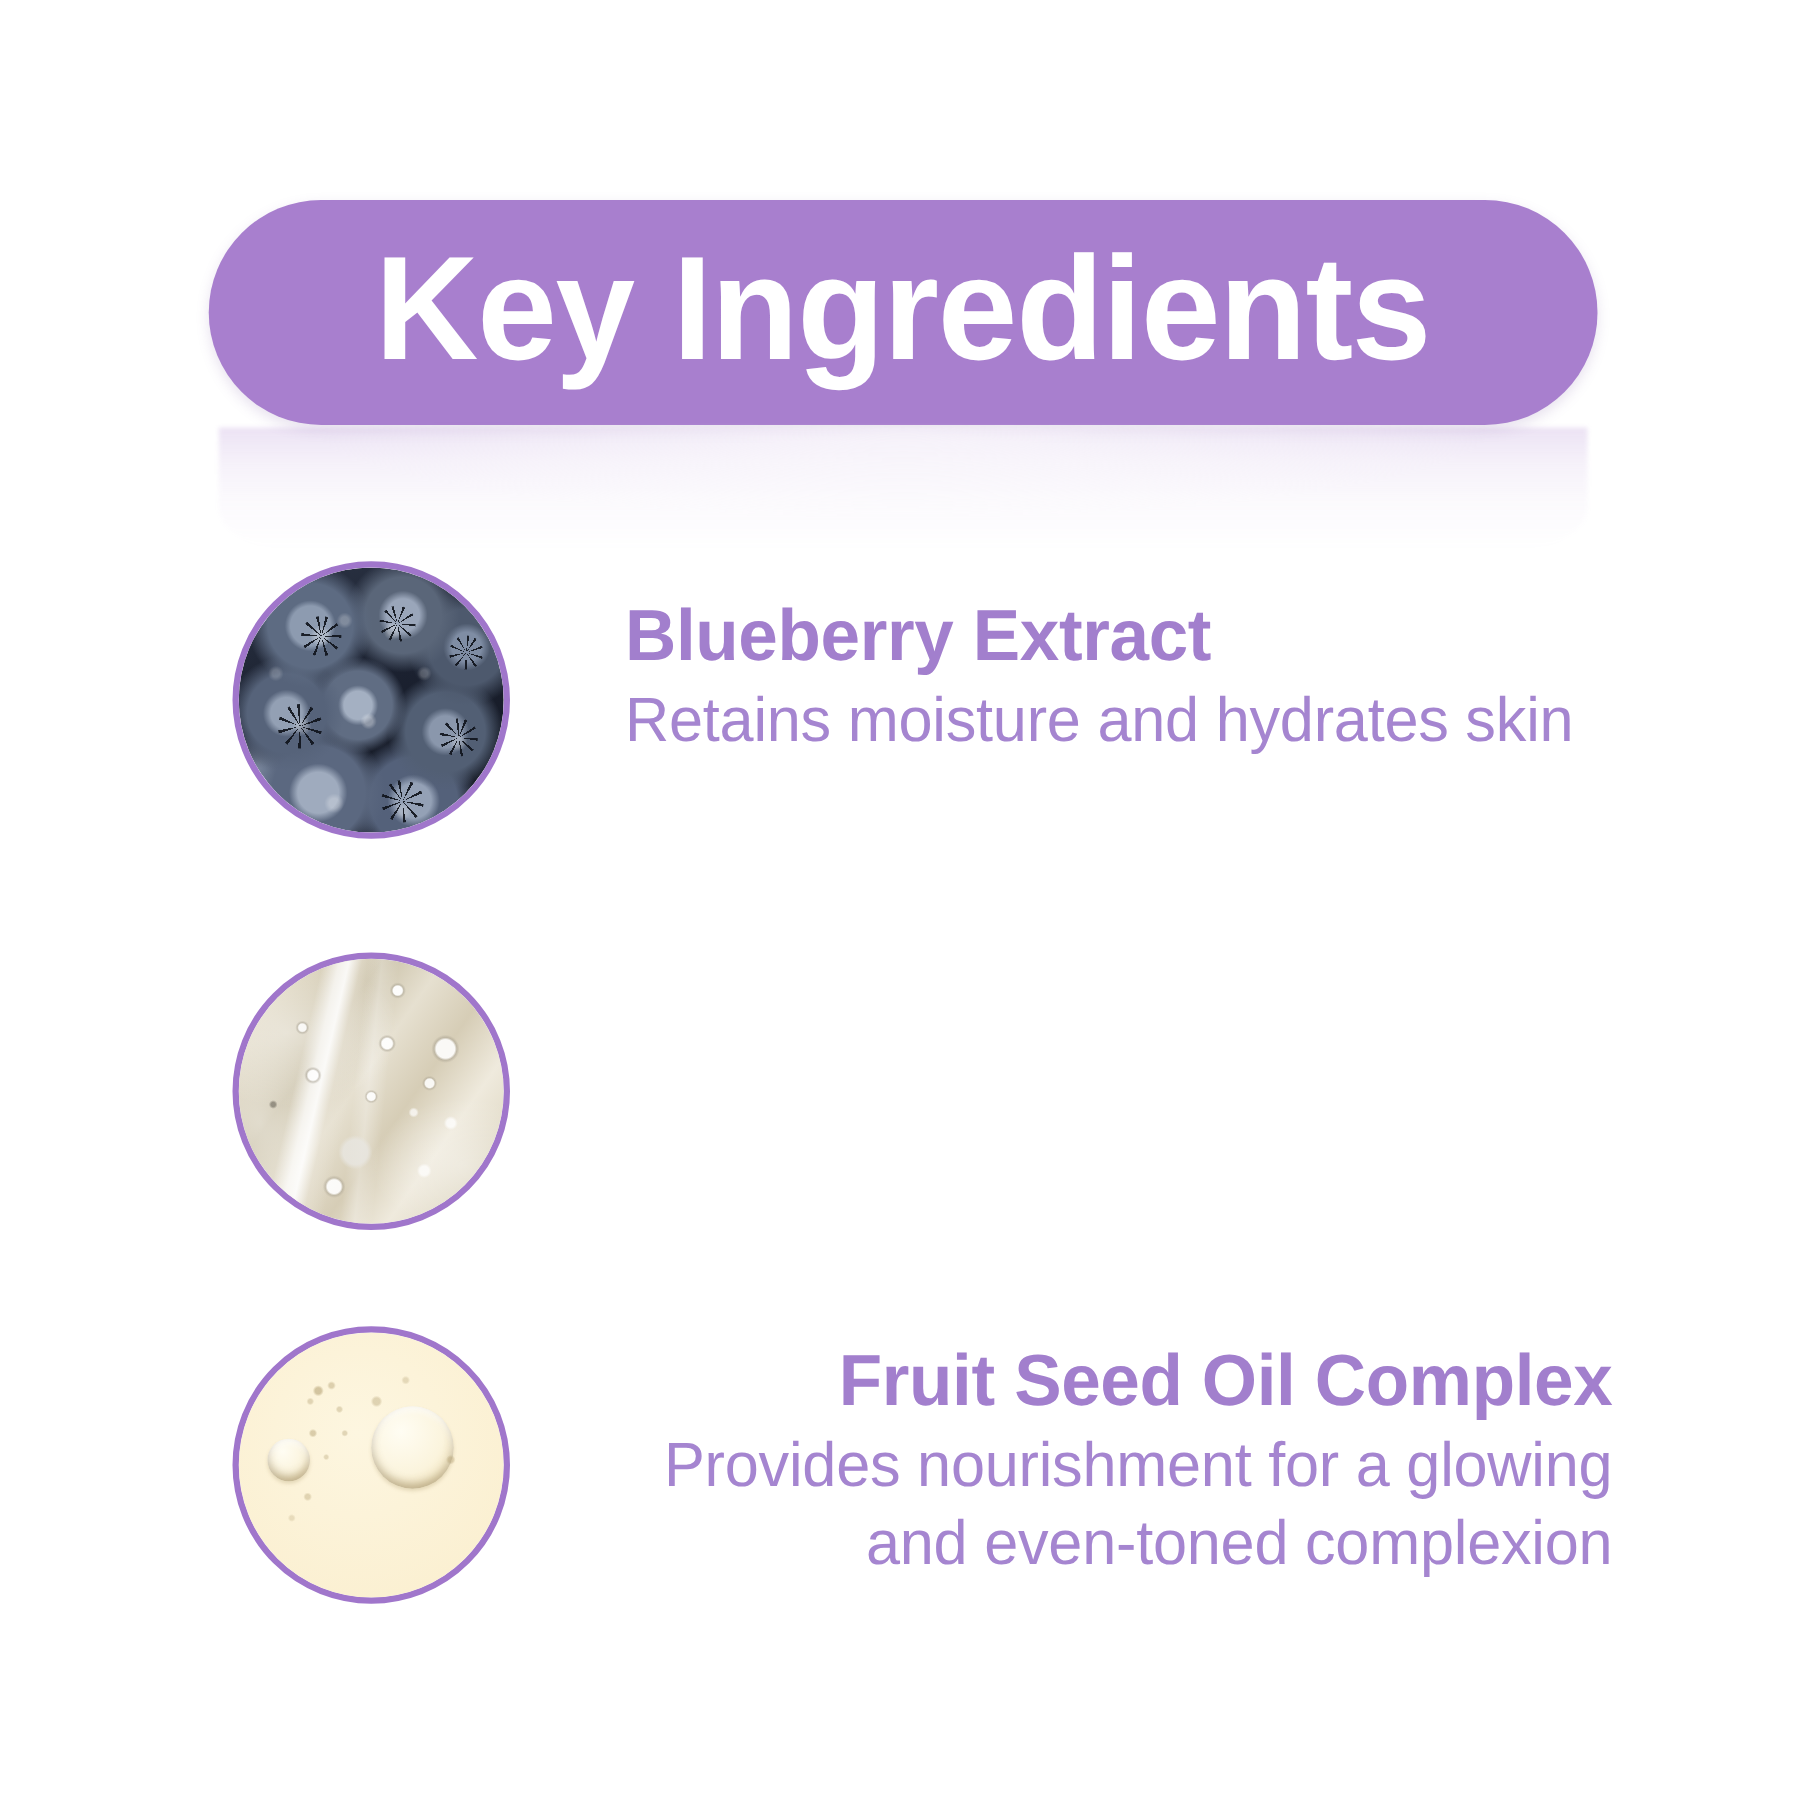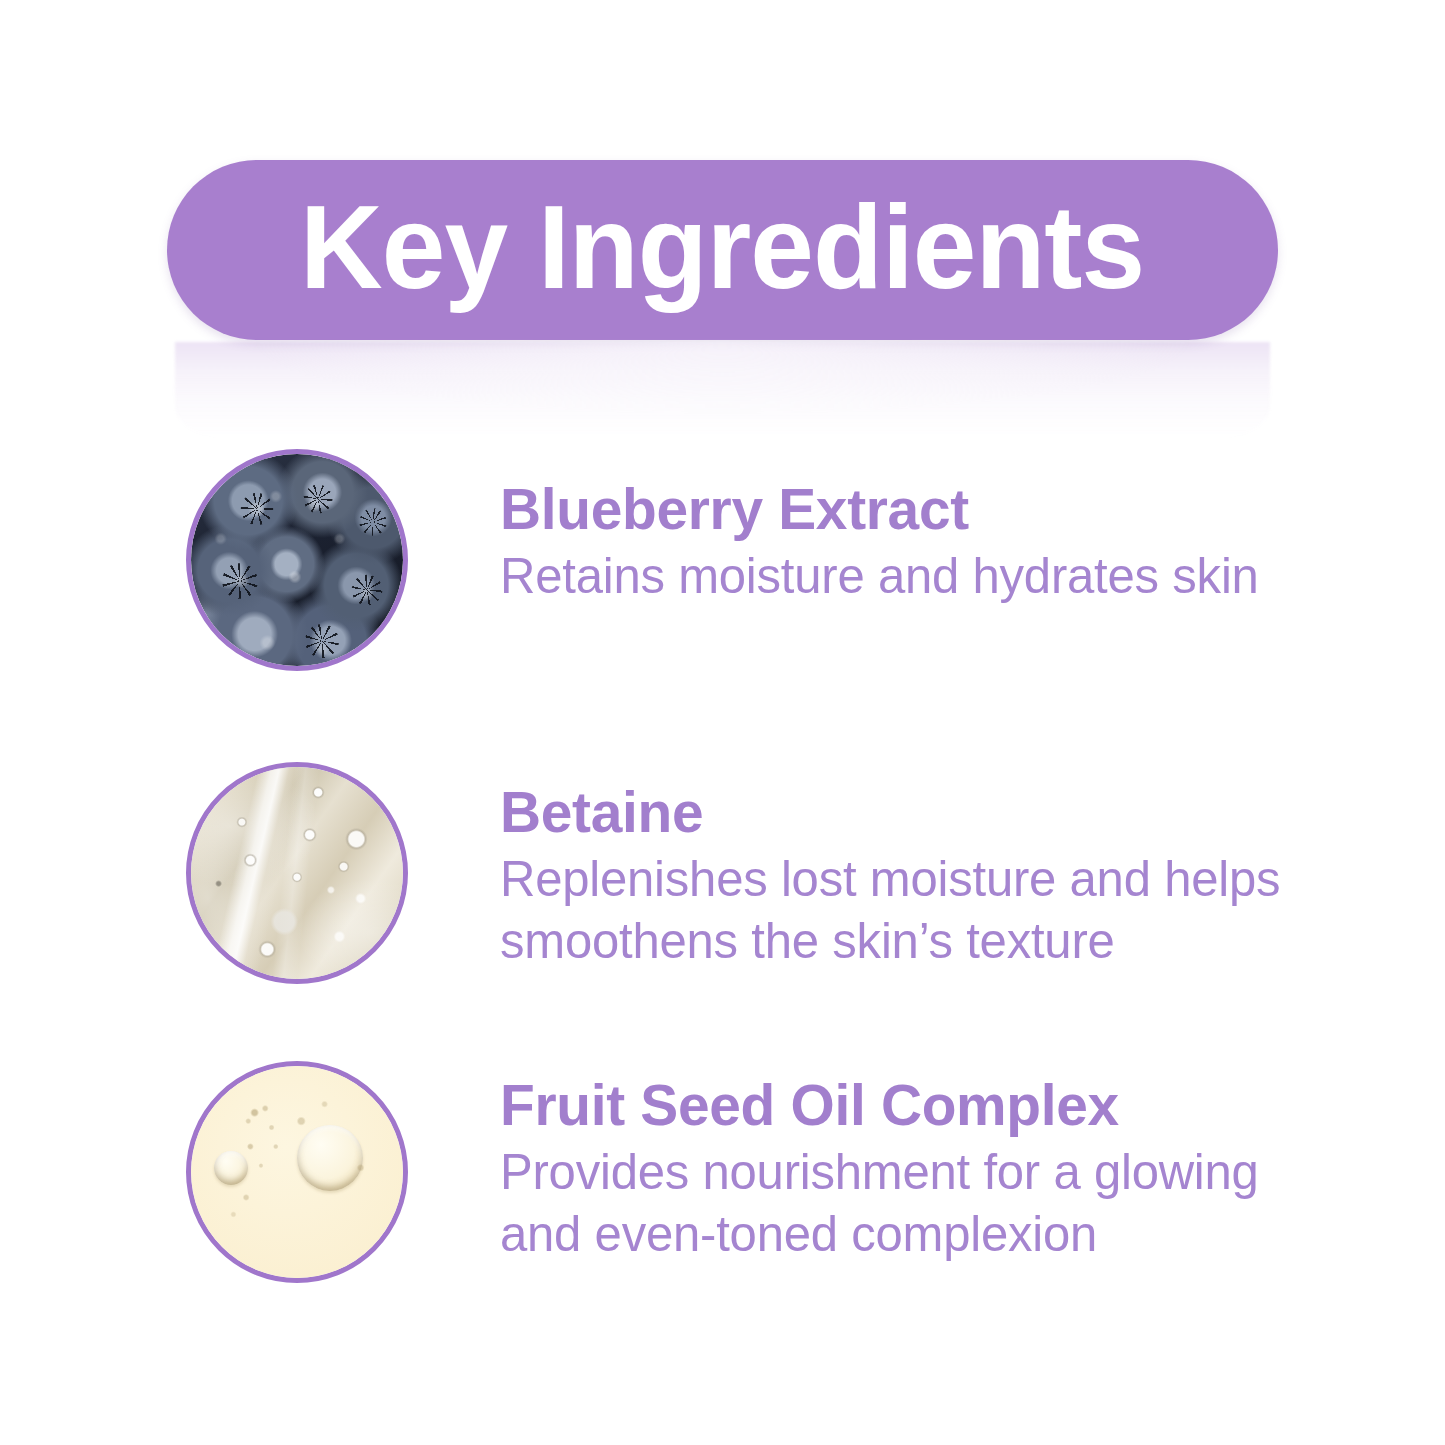--- a/index.html
+++ b/index.html
@@ -90,21 +90,21 @@
   .row {
     position: absolute;
     left: 186px;
     width: 1120px;
     height: 222px;
     display: flex;
     align-items: flex-start;
   }
   .row-1 { top: 449px; }
   .row-2 { top: 762px; }
-  .row-3 { top: 1061px; }
+  .row-3 { top: 1061px; text-align: right; }
 
   .thumb {
     position: relative;
     flex: 0 0 auto;
     width: 222px;
     height: 222px;
     border-radius: 50%;
     border: 5px solid #a076cb;
     box-sizing: border-box;
     overflow: hidden;
@@ -315,24 +315,20 @@
       <div class="text-block">
         <p class="ing-name">Blueberry Extract</p>
         <p class="ing-desc">Retains moisture and hydrates skin</p>
       </div>
     </div>
 
     <div class="row row-2">
       <div class="thumb">
         <div class="art art-gel"></div>
       </div>
-      <div class="text-block">
-        <p class="ing-name">Betaine</p>
-        <p class="ing-desc">Replenishes lost moisture and helps smoothens the skin’s texture</p>
-      </div>
     </div>
 
     <div class="row row-3">
       <div class="thumb">
         <div class="art art-oil">
           <span class="bubble b-big"></span>
           <span class="bubble b-small"></span>
         </div>
       </div>
       <div class="text-block">

